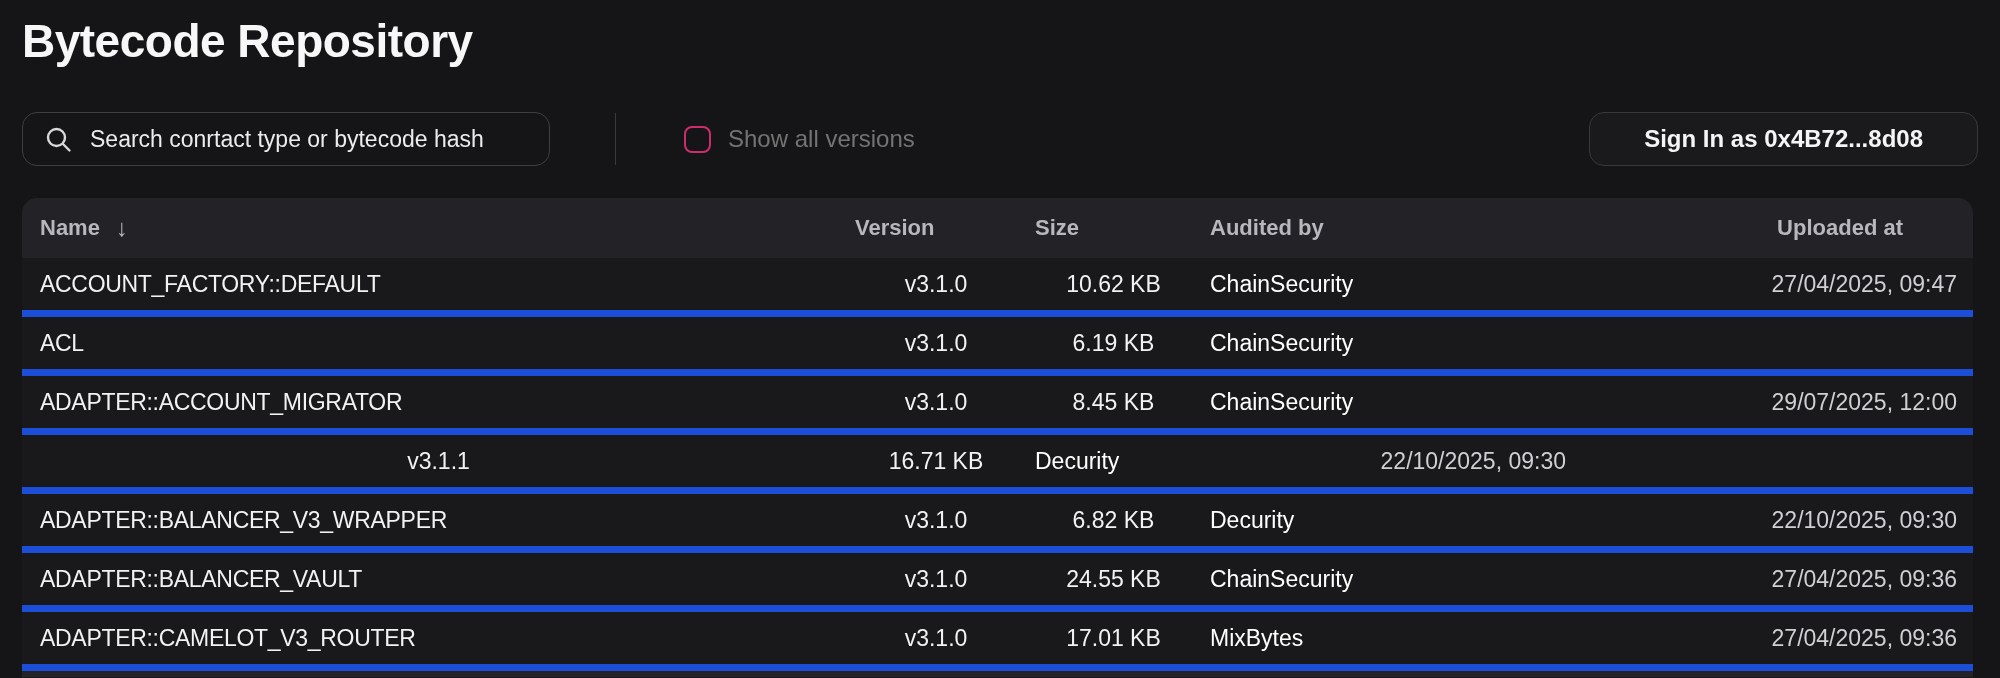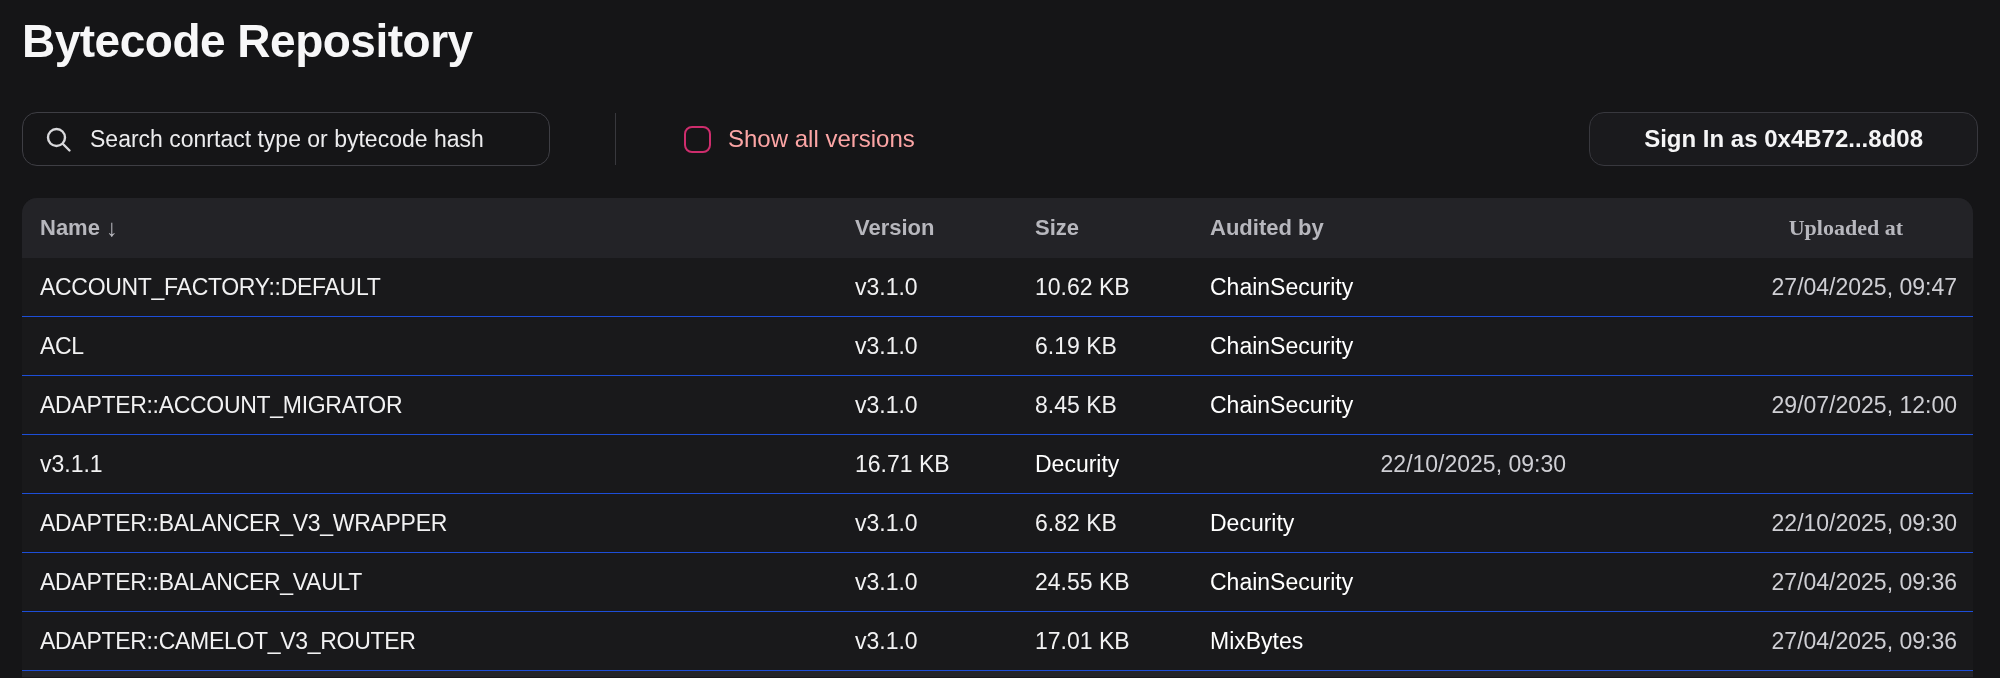--- a/index.html
+++ b/index.html
@@ -44,21 +44,21 @@
     width: 1px; height: 52px; background: #38383d; margin: 0 27px 0 24px;
   }
 
   .checkbox-wrap { display: flex; align-items: center; cursor: pointer; }
   .checkbox {
     width: 27px; height: 27px;
     border: 2px solid #ce2d6d; border-radius: 8px;
     background: transparent;
   }
   .checkbox-label {
-    margin-left: 17px; font-size: 24px; color: #fca5a5;
+    margin-left: 17px; font-size: 24px; color: #737373;
   }
 
   .spacer { flex: 1; }
 
   .signin-btn {
     height: 54px; padding: 0 54px;
     background: #1a1a1d; border: 1px solid #38383e; border-radius: 15px;
     color: #f5f5f6; font-size: 24px; font-weight: 700;
     font-family: "Liberation Sans", sans-serif;
     display: flex; align-items: center; cursor: pointer;
@@ -70,35 +70,35 @@
     border-radius: 15px 15px 0 0; overflow: hidden;
     background: #19191b;
   }
   .thead {
     height: 60px; background: #232327;
     display: grid;
     grid-template-columns: 815px 180px 175px 390px 1fr;
     align-items: center;
     color: #b7b7bd; font-size: 22px; font-weight: 700;
   }
-  .thead .th { padding-left: 18px; display: flex; align-items: center; gap: 6px; }
-  .thead .th.right { justify-content: flex-end; padding-right: 70px; font-family: Liberation Serif, serif; }
+  .thead .th { padding-left: 18px; display: flex; align-items: center; gap: 16px; }
+  .thead .th.right { justify-content: flex-end; padding-right: 70px; }
   .sort-arrow { font-size: 24px; font-weight: 400; color: #b7b7bd; }
 
   .tbody .tr {
     height: 59px;
     display: grid;
     grid-template-columns: 815px 180px 175px 390px 1fr;
     align-items: center;
-    border-bottom: 1px solid #1d4ed8;
+    border-bottom: 7px solid #1d4ed8;
     font-size: 23px;
   }
   .tbody .td { padding-left: 18px; white-space: nowrap; }
   .td.name { color: #f2f2f3; letter-spacing: -0.3px; font-stretch: condensed; }
-  .td.version, .td.size { color: #f2f2f3; }
+  .td.version, .td.size { color: #f2f2f3; text-align: center; }
   .td.audited { color: #ffffff; font-weight: 500; }
   .td.date { color: #cfcfd4; text-align: right; padding-right: 16px; }
 
   .partial-row { height: 6px; background: #242428; }
 </style>
 </head>
 <body>
 
 <div class="page">
 

